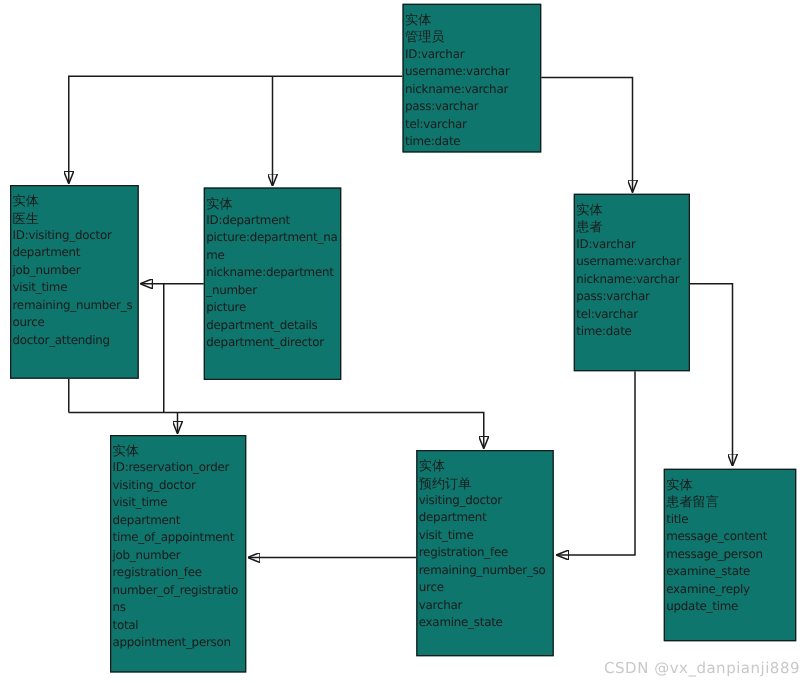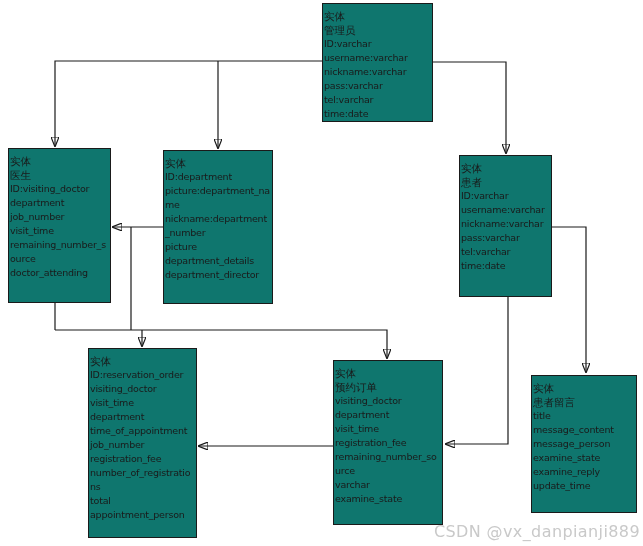--- a/index.html
+++ b/index.html
@@ -10,21 +10,21 @@
   }
   .wires{position:absolute;left:0;top:0;width:643px;height:546px;}
   .wires path{fill:none;stroke:#1a1a1a;stroke-width:1.2;}
   .entity{
     position:absolute;box-sizing:border-box;border:1px solid #1a1a1a;background:#0f766e;
     text-align:left;padding:5px 1px 0 1px;font-size:9.5px;line-height:14px;
     letter-spacing:-0.2px;word-break:break-all;overflow:hidden;
   }
   .entity .etype,.entity .ename{font-size:10.5px;letter-spacing:0;}
   .watermark{
-    position:absolute;right:3px;bottom:5px;color:#c9c9c9;font-size:16px;
+    position:absolute;right:3px;bottom:5px;color:#c9c9c9;font-size:12px;
     letter-spacing:0.4px;white-space:nowrap;
   }
 </style>
 </head>
 <body>
 
 <div class="canvas">
 
   <svg class="wires" viewBox="0 0 643 546" xmlns="http://www.w3.org/2000/svg">
     <defs>

